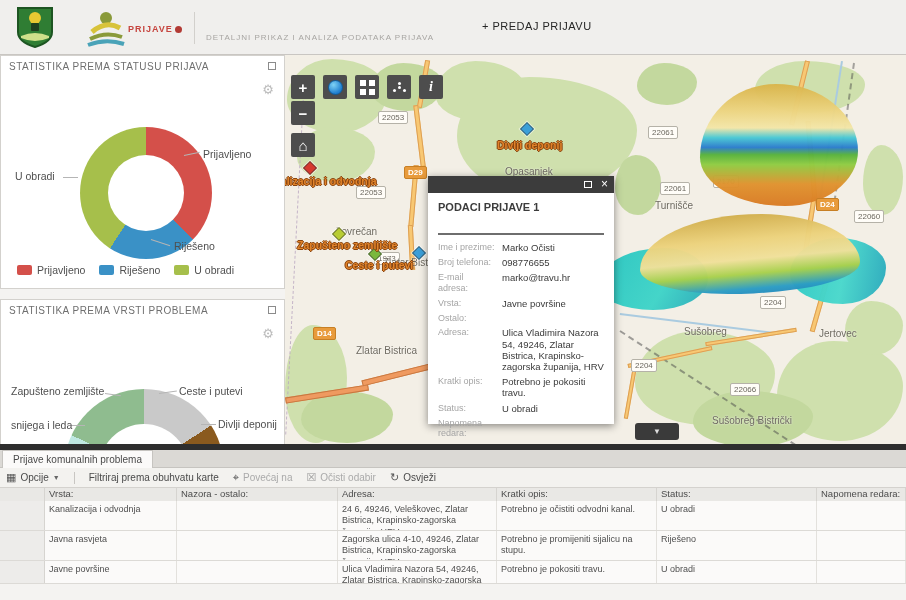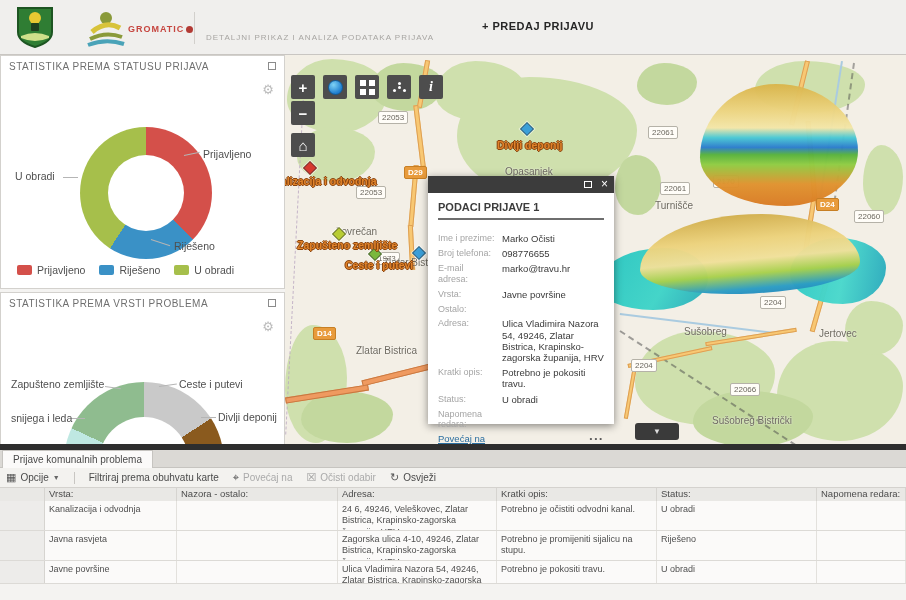--- a/index.html
+++ b/index.html
@@ -12,27 +12,27 @@
             background:#f0efed; border-bottom:1px solid #c9c6c2; }
   .crest { position:absolute; left:16px; top:6px; }
   .plogo { position:absolute; left:82px; top:8px; }
   .gromatic { position:absolute; left:128px; top:24px; font-size:9px; font-weight:bold;
               color:#c6453f; letter-spacing:1px; }
   .gromatic .dot { display:inline-block; width:7px; height:7px; border-radius:50%;
                    background:#b23a34; margin-left:2px; vertical-align:middle; }
   .hdr-divider { position:absolute; left:194px; top:12px; width:1px; height:32px; background:#d2d0cc; }
   .app-title { position:absolute; left:205px; top:9px; font-size:19px; font-weight:bold; color:#1f1f1f; }
   .app-subtitle { position:absolute; left:206px; top:33px; font-size:8px; color:#a7a5a2; letter-spacing:1px; }
-  .submit-btn { position:absolute; left:482px; top:20px; font-size:11px; font-weight:bold;
+  .submit-btn { position:absolute; left:482px; top:20px; font-size:11px; font-weight:normal;
                 color:#262626; letter-spacing:.5px; cursor:pointer; }
 
   
   .widget { position:absolute; left:0; width:285px; background:#fff; border:1px solid #d3d1cd; overflow:hidden; }
   #widget1 { top:55px; height:234px; }
-  #widget2 { top:292px; height:172px; }
+  #widget2 { top:299px; height:172px; }
   .w-title { position:absolute; left:8px; top:5px; font-size:10px; color:#6f6f6f; letter-spacing:.5px; }
   .max-icon { position:absolute; right:8px; top:6px; width:8px; height:8px; border:1px solid #8b8b8b; cursor:pointer; }
   .gear-icon { position:absolute; right:10px; top:26px; font-size:13px; color:#bcbcbc; cursor:pointer; }
   .donut { position:absolute; border-radius:50%; }
   .donut-hole { position:absolute; border-radius:50%; background:#fff; }
   .callout { position:absolute; font-size:10.5px; color:#4f4f4f; white-space:nowrap; }
   .cline { position:absolute; height:1px; background:#b5b5b5; transform-origin:left center; }
   .legend { position:absolute; left:16px; top:208px; display:flex; gap:14px; align-items:center; }
   .leg-item { display:flex; align-items:center; gap:5px; cursor:pointer; }
   .leg-swatch { width:15px; height:10px; border-radius:2px; }
@@ -70,22 +70,22 @@
            box-shadow:5px 3px 0 #fff,-5px 3px 0 #fff,0 -4px 0 #fff; }
   .info-glyph { font-family:"Liberation Serif", serif; font-style:italic; font-size:14px; }
 
   
   #popup { position:absolute; left:143px; top:121px; width:186px; z-index:10;
            box-shadow:0 2px 8px rgba(0,0,0,.45); }
   #popup-header { height:17px; background:#3c3c3c; position:relative; cursor:move; }
   .pp-max { position:absolute; right:22px; top:5px; width:8px; height:7px; border:1px solid #fff; cursor:pointer; }
   .pp-close { position:absolute; right:6px; top:1px; color:#fff; font-size:12px; cursor:pointer; }
   #popup-body { background:#fff; padding:8px 10px 6px 10px; height:231px; }
-  .pp-title { font-size:11px; font-weight:bold; color:#3c3c3c; padding-bottom:5px;
-              border-bottom:2px solid #6e6e6e; margin-bottom:13px; }
+  .pp-title { font-size:11px; font-weight:bold; color:#3c3c3c; padding-bottom:20px;
+              border-bottom:2px solid #6e6e6e; margin-bottom:7px; }
   .pf { display:grid; grid-template-columns:58px 1fr; column-gap:6px; margin-bottom:4px; }
   .pl { font-size:9px; color:#a5a5a5; line-height:1.18; }
   .pv { font-size:9.5px; color:#3a3a3a; line-height:1.18; }
   .pp-footer { display:flex; justify-content:space-between; align-items:center; margin-top:3px; }
   .pp-link { font-size:9.5px; color:#2a6ea0; text-decoration:underline; cursor:pointer; }
   .pp-more { font-size:8px; color:#555; letter-spacing:2px; cursor:pointer; }
 
   .collapse-btn { position:absolute; left:350px; top:368px; width:44px; height:17px; background:#3a3a3a;
                   border-radius:3px; z-index:8; color:#ddd; font-size:8px; text-align:center;
                   line-height:17px; cursor:pointer; }
@@ -128,21 +128,21 @@
       <rect x="15" y="17" width="8" height="8" rx="1" fill="#20411f"></rect>
       <path d="M5 30 q14 -6 28 0 v2 q-14 6 -28 0 Z" fill="#cfe08a"></path>
     </svg>
     <svg class="plogo" width="46" height="40" viewBox="0 0 46 40">
       <circle cx="24" cy="10" r="6" fill="#8a9a3a"></circle>
       <path d="M10 24 q14 -12 28 -4" stroke="#d8c33a" stroke-width="5" fill="none"></path>
       <path d="M8 31 q16 -8 32 -2" stroke="#8a9a3a" stroke-width="4" fill="none"></path>
       <path d="M6 37 q18 -7 36 -1" stroke="#4aa3b8" stroke-width="4" fill="none"></path>
     </svg>
     <div class="gromatic">
-      <span>GROMATIC</span><span class="dot"></span>
+      <span>PRIJAVE</span><span class="dot"></span>
     </div>
     <div class="hdr-divider"></div>
     <div class="app-subtitle">DETALJNI PRIKAZ I ANALIZA PODATAKA PRIJAVA</div>
     <div class="submit-btn">+ PREDAJ PRIJAVU</div>
   </div>
 
   <div class="widget" id="widget1">
     <div class="w-title">STATISTIKA PREMA STATUSU PRIJAVA</div>
     <div class="max-icon"></div>
     <div class="gear-icon">⚙</div>

